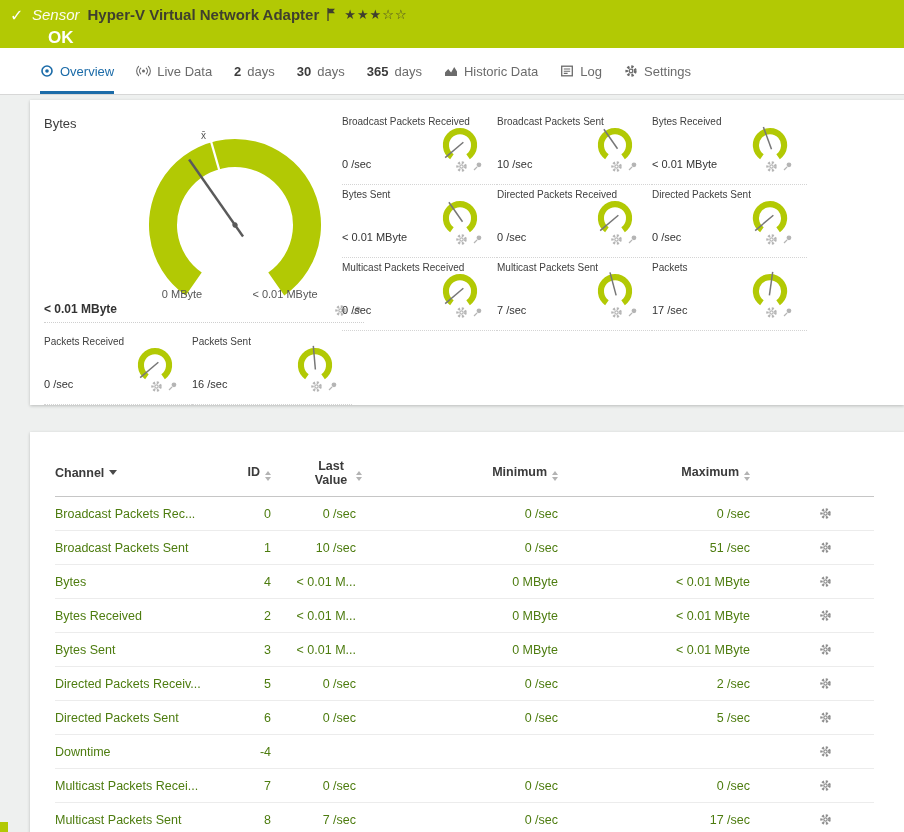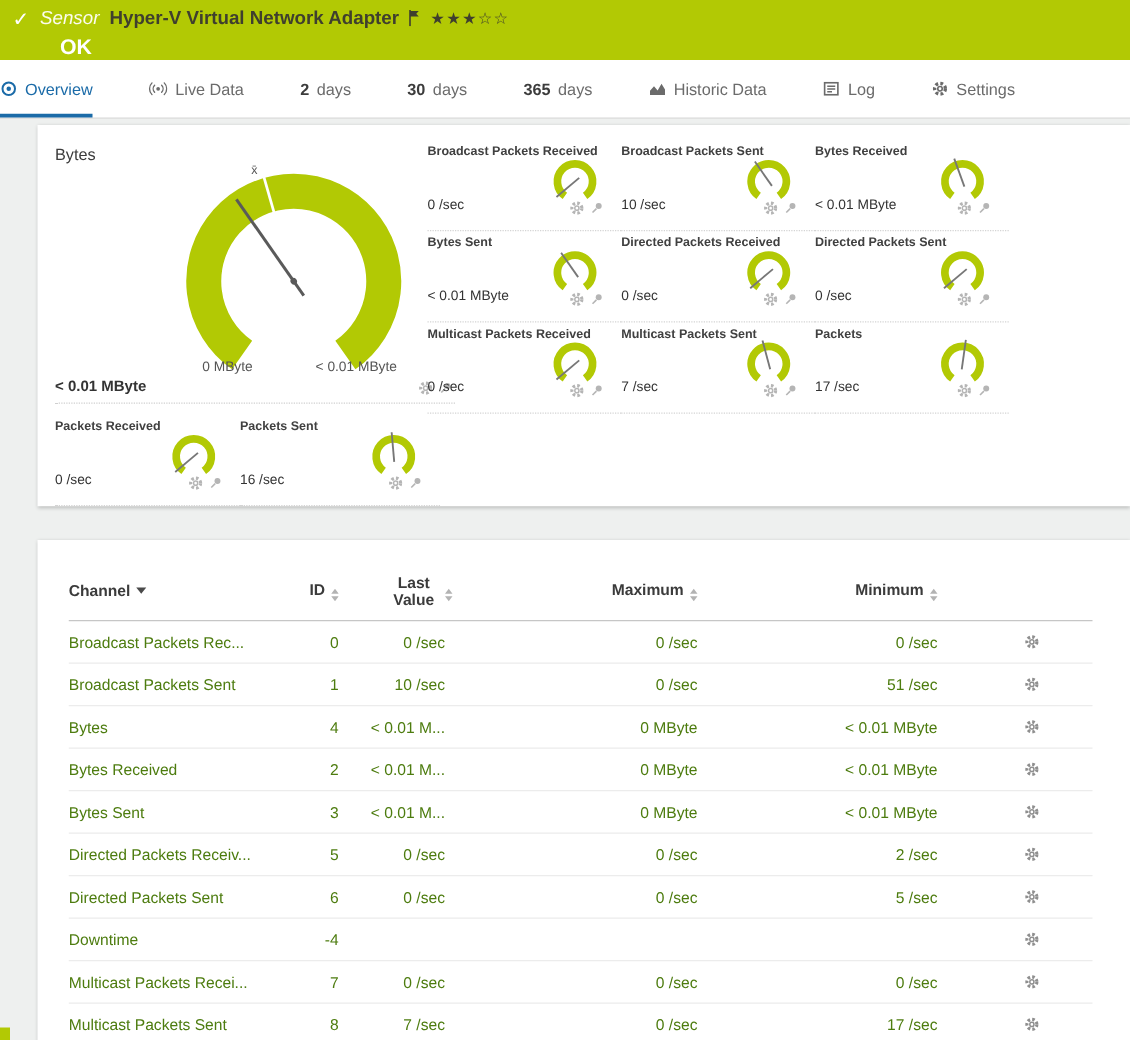--- a/index.html
+++ b/index.html
@@ -9,22 +9,22 @@
   .hdr{position:absolute;top:0;left:0;width:100%;height:48px;background:var(--green,#b2c904)}
   .hdr .chk{position:absolute;left:10px;top:6px;color:#fff;font-size:16px;font-weight:bold}
   .hdr .line{position:absolute;left:32px;top:6px;display:flex;align-items:center;gap:8px}
   .kind{font-style:italic;font-size:15px;color:#fcfcee}
   .sensor-title{font-size:15px;font-weight:bold;color:#3f3f2e}
   .stars{font-size:13px;color:#3f3f2e;letter-spacing:1px;cursor:pointer}
   .flagw{display:inline-flex;cursor:pointer}
   .hdr .ok{position:absolute;left:48px;top:28px;color:#fff;font-weight:bold;font-size:17px}
   
   .tabs{position:absolute;top:48px;left:0;width:100%;height:47px;background:#fff;
-        border-bottom:1px solid #d7d7d7;display:flex;align-items:stretch;gap:45px;
-        box-sizing:border-box}
+        border-bottom:1px solid #d7d7d7;display:flex;align-items:stretch;gap:22px;
+        padding-left:40px;box-sizing:border-box}
   .tab{display:flex;align-items:center;gap:6px;color:#6b6b6b;font-size:13px;cursor:pointer;
        border-bottom:3px solid transparent;padding-top:3px;white-space:nowrap}
   .tab.active{color:var(--blue,#1b6ba8);border-bottom-color:var(--blue,#1b6ba8)}
   .tab-num{font-weight:bold;color:#3c3c3c}
   .tab-icon{display:inline-flex}
   
   .card{position:absolute;left:30px;width:874px;background:#fff;box-shadow:0 1px 3px rgba(0,0,0,.22)}
   #card-overview{top:100px;height:305px}
   #card-table{top:432px;height:517px;overflow:hidden}
   
@@ -37,21 +37,21 @@
   .big-icons{position:absolute;right:2px;bottom:5px}
   .tile-icons,.big-icons{display:flex;gap:4px;color:#b5b5b5;align-items:center}
   .ticon{display:inline-flex;cursor:pointer}
   
   .grid{position:absolute;left:312px;top:12px;width:465px;display:flex;flex-wrap:wrap}
   .grid .tile{width:155px}
   .row2{position:absolute;left:14px;top:232px;display:flex}
   .row2 .tile:nth-child(1){width:148px}
   .row2 .tile:nth-child(2){width:160px}
   .tile{position:relative;height:73px;border-bottom:1px dotted #d4d4d4;box-sizing:border-box}
-  .tile-title{position:absolute;left:0;top:4px;font-size:10px;font-weight:bold;color:#404040;white-space:nowrap}
+  .tile-title{position:absolute;left:0;top:4px;font-size:10px;font-weight:normal;color:#404040;white-space:nowrap}
   .tile-gauge{position:absolute;right:14px;top:12px}
   .tile-value{position:absolute;left:0;top:46px;font-size:11px;color:#333;white-space:nowrap}
   .tile .tile-icons{position:absolute;right:14px;top:48px}
   
   .ttable{margin:18px 30px 0 25px}
   .thead,.trow{display:grid;grid-template-columns:178px 38px 95px 198px 192px 1fr;align-items:center}
   .thead{min-height:46px;border-bottom:1px solid #c6c6c6;color:#3b3b3b;font-size:12.5px;font-weight:bold}
   .trow{height:33px;border-bottom:1px solid #ececec;font-size:12.5px;color:#4d7c0f}
   .tc{white-space:nowrap;overflow:hidden}
   .c-id{text-align:right}
@@ -435,25 +435,25 @@
     <div class="thead">
       <span class="tc th-ch"><span>Channel</span><i class="caret"></i></span>
       <span class="tc th-id"><span>ID</span><span class="sort">
             <i class="up"></i>
             <i class="down"></i>
           </span></span>
       <span class="tc th-last" style="white-space:normal"><span class="wraplbl">Last Value</span><span class="sort">
             <i class="up"></i>
             <i class="down"></i>
           </span></span>
-      <span class="tc th-max"><span>Maximum</span><span class="sort">
+      <span class="tc th-min"><span>Minimum</span><span class="sort">
             <i class="up"></i>
             <i class="down"></i>
           </span></span>
-      <span class="tc th-min"><span>Minimum</span><span class="sort">
+      <span class="tc th-max"><span>Maximum</span><span class="sort">
             <i class="up"></i>
             <i class="down"></i>
           </span></span>
       <span class="tc"></span>
     </div>
     <div id="tbody">
         <div class="trow">
           <span class="tc c-ch">Broadcast Packets Rec...</span>
           <span class="tc c-id">0</span>
           <span class="tc c-last">0 /sec</span>

